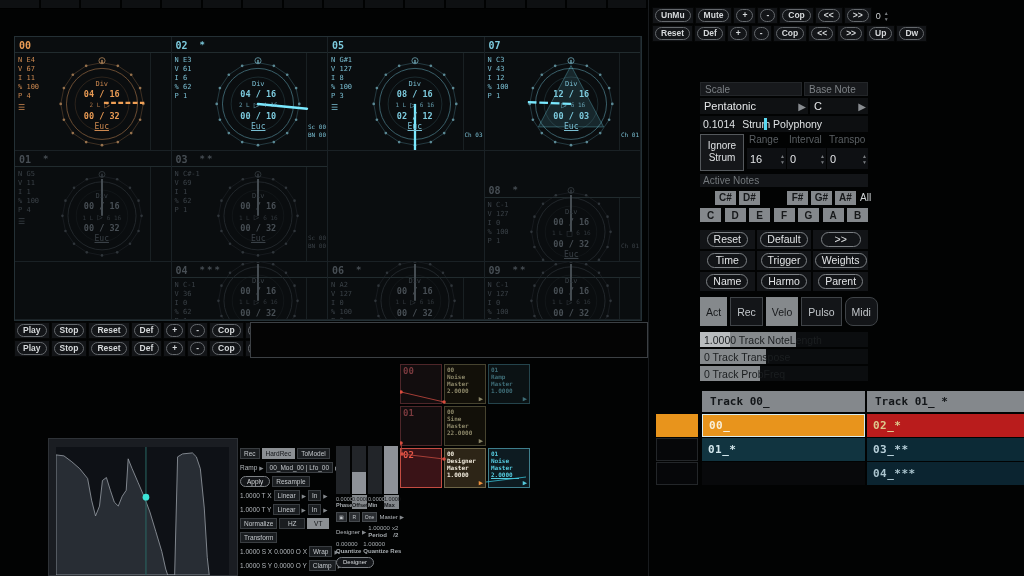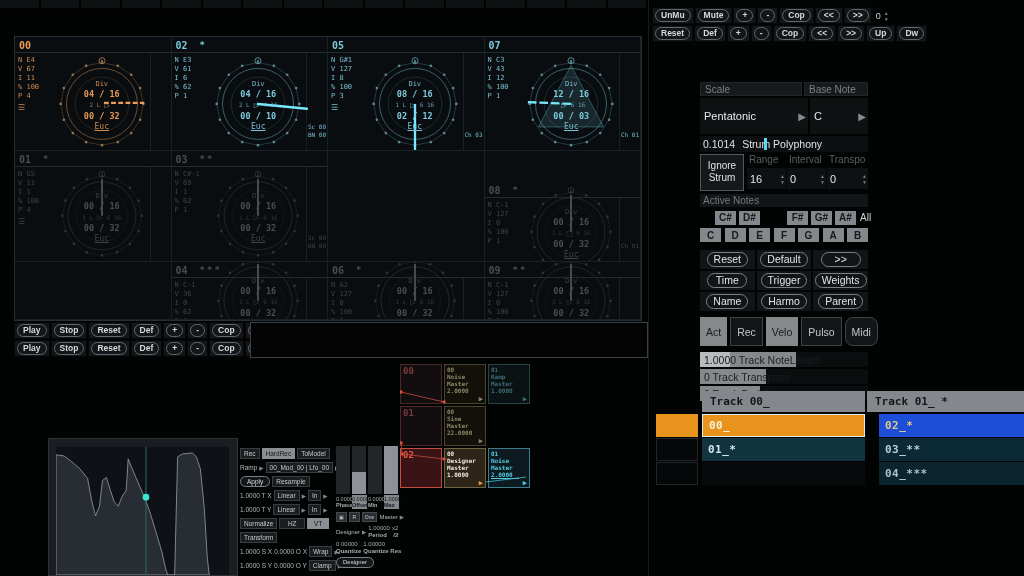--- a/index.html
+++ b/index.html
@@ -106,21 +106,21 @@
   .stack{line-height:6.5px;}
   .stack div:last-child{font-weight:bold;}
 
   
   #right-panel{position:absolute;left:700px;top:82px;width:168px;}
   .rp-row{display:flex;margin-bottom:2px;}
   .rp-header{height:14px;background:#17191c;border:1px solid #232629;color:#7c8185;font-size:10px;
              padding:0 4px;display:flex;align-items:center;box-sizing:border-box;}
   .rp-h1{width:102px;margin-right:2px;}
   .rp-h2{flex:1;}
-  .rp-select{height:36px;background:#0f1113;display:flex;align-items:center;
+  .rp-select{height:16px;background:#0f1113;display:flex;align-items:center;
              padding:0 2px 0 4px;color:#e6e8ea;font-size:11px;}
   .rp-s1{width:102px;margin-right:2px;}
   .rp-s2{flex:1;}
   .tri{margin-left:auto;color:#888c90;font-size:10px;}
   .rp-strum{position:relative;height:16px;background:#0d0f11;color:#dfe2e4;font-size:10.5px;
             display:flex;align-items:center;padding-left:3px;margin-bottom:2px;gap:7px;}
   .rp-caret{position:absolute;left:64px;top:2px;width:3px;height:12px;background:#5ad8f0;}
   .rp-grid{display:flex;margin-bottom:3px;}
   .ig-btn{width:44px;height:37px;border:1px solid #55595d;background:#15171a;color:#dde0e2;
           font-size:10px;text-align:center;line-height:12px;padding-top:5px;box-sizing:border-box;
@@ -159,26 +159,26 @@
   .tt-header{display:flex;height:21px;margin-bottom:2px;}
   .tt-spacer{width:46px;flex:none;}
   .tt-h{background:#84888c;color:#131619;font-weight:bold;font-size:11px;display:flex;
         align-items:center;padding-left:8px;box-sizing:border-box;}
   .tt-h1{width:163px;margin-right:2px;flex:none;}
   .tt-h2{flex:1;}
   .tt-row{display:flex;height:23px;margin-bottom:1px;}
   .tt-swatch{width:42px;margin-right:4px;border:1px solid #232629;box-sizing:border-box;flex:none;}
   .sw-orange{background:#e8941c;border-color:#e8941c;}
   .sw-dark{background:#060709;}
-  .tt-c1{width:163px;margin-right:14px;display:flex;align-items:center;padding-left:6px;
+  .tt-c1{width:163px;margin-right:2px;display:flex;align-items:center;padding-left:6px;
          font-weight:bold;font-size:11px;box-sizing:border-box;flex:none;letter-spacing:.5px;}
   .tt-c2{flex:1;display:flex;align-items:center;padding-left:6px;font-weight:bold;font-size:11px;
          box-sizing:border-box;letter-spacing:.5px;}
   .cell-sel-orange{background:#e8941c;border:1px solid #d6ecef;color:#f8f0da;}
-  .cell-dim-orange{background:#1d4ed8;color:#ddc88e;}
+  .cell-dim-orange{background:#b91c1c;color:#ddc88e;}
   .cell-teal{background:#113440;color:#d2e6ec;}
   .cell-teal2{background:#0c2a36;color:#b8d0da;}
   .cell-teal3{background:#0b2430;color:#aac4ce;}
   .cell-empty{background:#08090b;}
 </style>
 </head>
 <body>
 
 <div id="top-strip">
     <div class="ts-box"></div>

